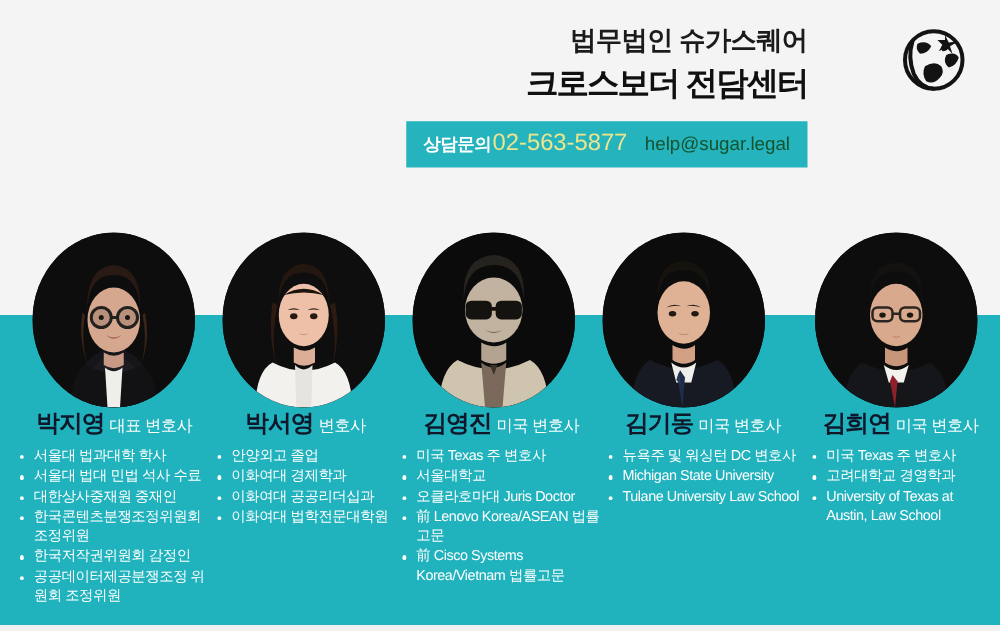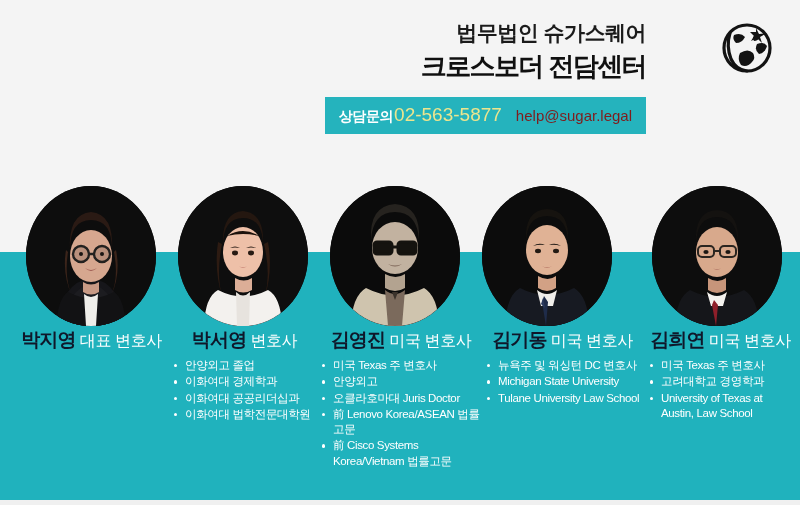--- a/index.html
+++ b/index.html
@@ -79,21 +79,21 @@
   .contact-badge .phone {
     font-size: 19px;
     font-weight: normal;
     color: #ece58e;
     letter-spacing: 0px;
     margin-left: 1px;
   }
   .contact-badge .email {
     font-size: 15px;
     font-weight: normal;
-    color: #7f1d1d;
+    color: #14532d;
     letter-spacing: 0px;
     margin-left: 14px;
   }
 
   
   .logo {
     position: absolute;
     right: 22px;
     top: 16px;
     width: 62px;
@@ -137,21 +137,21 @@
     line-height: 1;
     margin-bottom: 9px;
   }
   .name {
     font-size: 19px;
     font-weight: bold;
     color: #0f172a;
     letter-spacing: -0.8px;
   }
   .role {
-    font-size: 16px;
+    font-size: 13px;
     font-weight: normal;
     color: #ffffff;
     letter-spacing: -0.4px;
     margin-left: 4px;
   }
   ul.bullets {
     list-style: none;
     margin: 0;
     padding: 0;
   }
@@ -315,41 +315,49 @@
     </div>
 
   </div>
 
   <div class="columns">
 
     <div class="col" style="left:14px; width:155px;">
       <div class="name-row">
         <span class="name">박지영</span><span class="role">대표 변호사</span>
       </div>
+      <ul class="bullets">
+        <li>서울대 법과대학 학사</li>
+        <li>서울대 법대 민법 석사 수료</li>
+        <li>대한상사중재원 중재인</li>
+        <li>한국콘텐츠분쟁조정위원회 조정위원</li>
+        <li>한국저작권위원회 감정인</li>
+        <li>공공데이터제공분쟁조정 위원회 조정위원</li>
+      </ul>
     </div>
 
     <div class="col" style="left:172px; width:145px;">
       <div class="name-row">
         <span class="name">박서영</span><span class="role">변호사</span>
       </div>
       <ul class="bullets">
         <li>안양외고 졸업</li>
         <li>이화여대 경제학과</li>
         <li>이화여대 공공리더십과</li>
         <li>이화여대 법학전문대학원</li>
       </ul>
     </div>
 
     <div class="col" style="left:320px; width:162px;">
       <div class="name-row">
         <span class="name">김영진</span><span class="role">미국 변호사</span>
       </div>
       <ul class="bullets">
         <li>미국 Texas 주 변호사</li>
-        <li>안양외고</li>
+        <li>서울대학교</li>
         <li>오클라호마대 Juris Doctor</li>
         <li>前 Lenovo Korea/ASEAN 법률고문</li>
         <li>前 Cisco Systems Korea/Vietnam 법률고문</li>
       </ul>
     </div>
 
     <div class="col" style="left:485px; width:155px;">
       <div class="name-row">
         <span class="name">김기동</span><span class="role">미국 변호사</span>
       </div>

